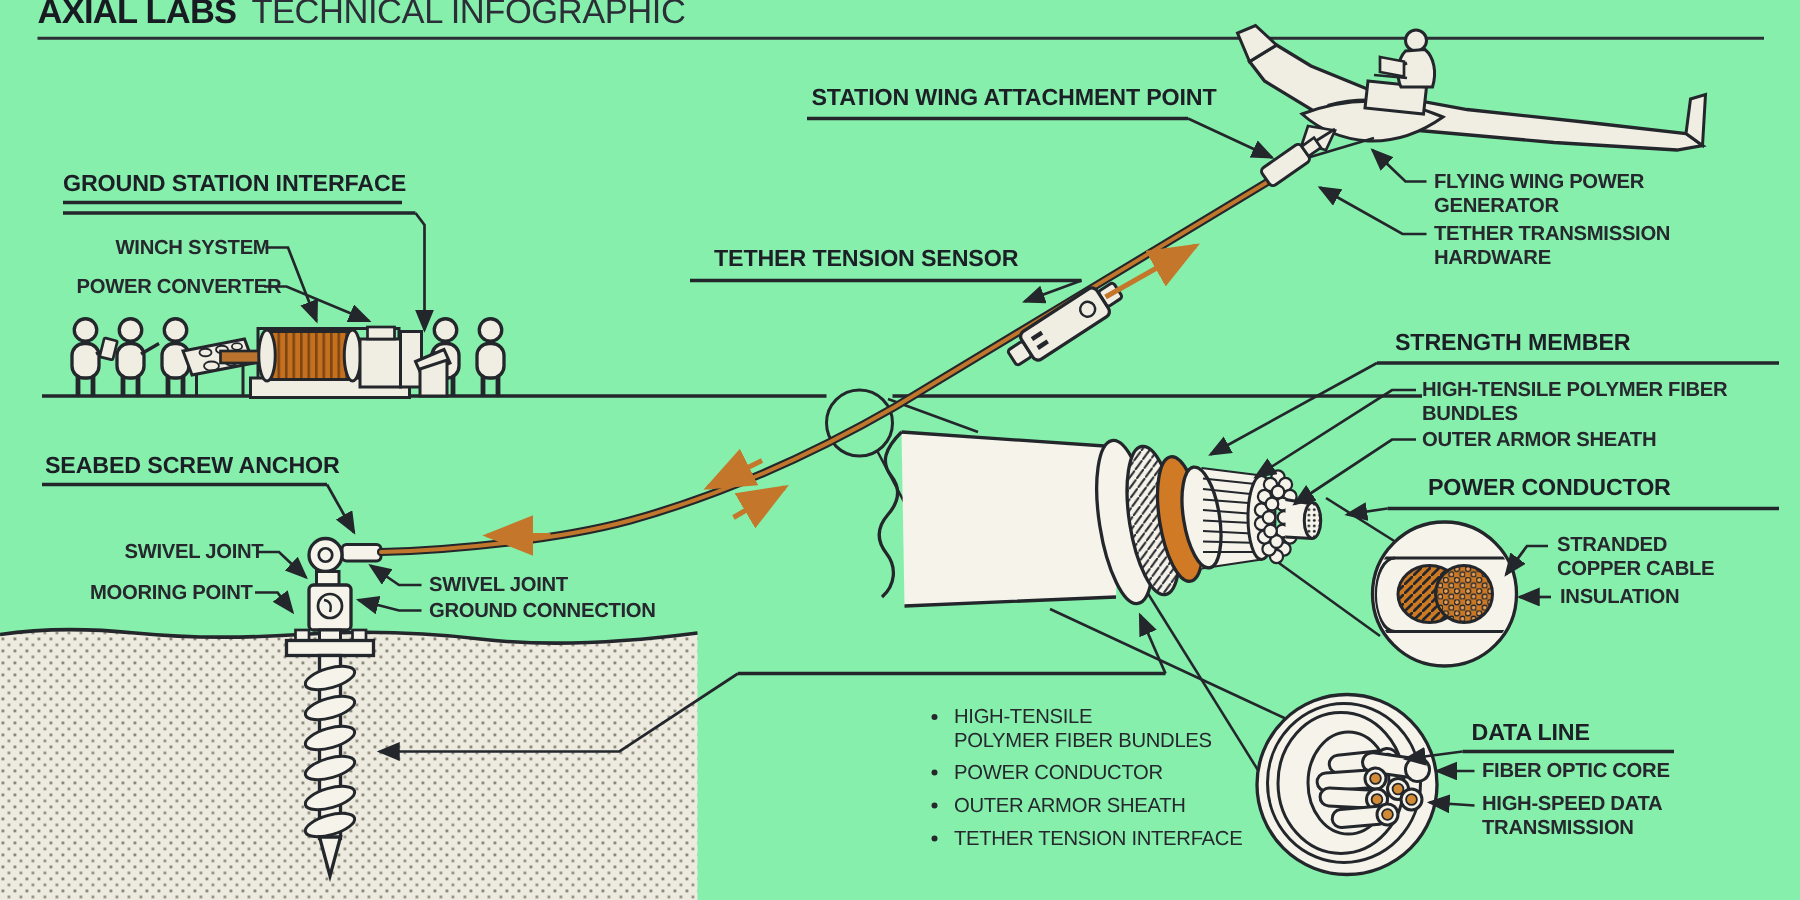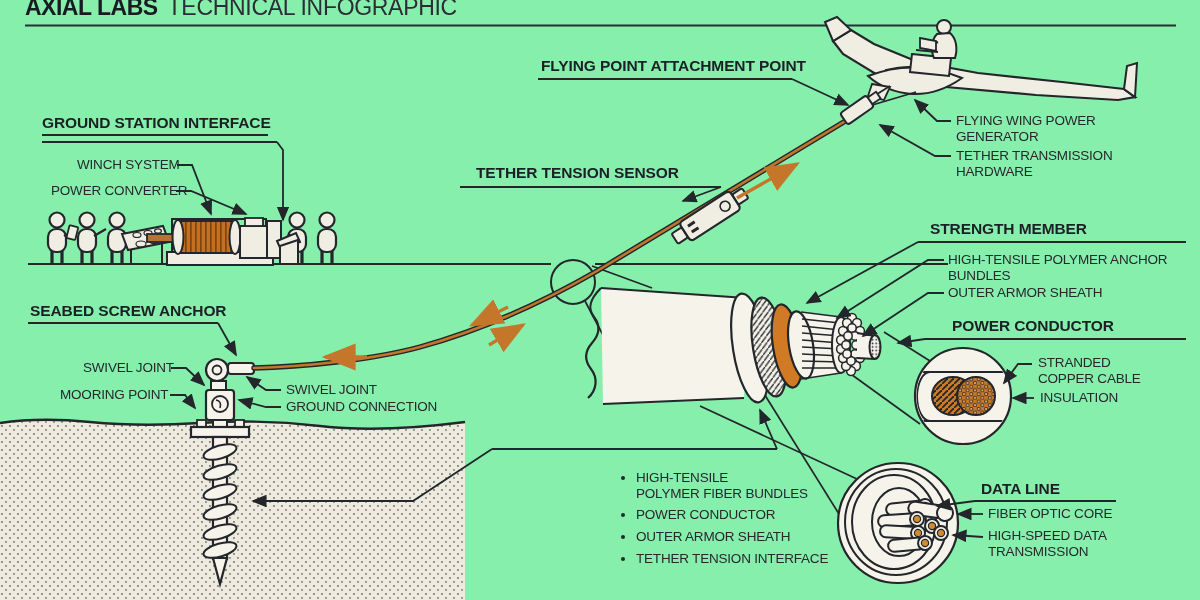--- a/index.html
+++ b/index.html
@@ -7,21 +7,21 @@
     position:relative;width:1200px;height:600px;overflow:hidden;
     background:#86efac;
     font-family:"Liberation Sans", sans-serif;
     color:#1d2026;
   }
   #stage svg{position:absolute;left:0;top:0;}
   .lbl{position:absolute;white-space:nowrap;}
   .brand{font-size:23px;font-weight:700;letter-spacing:-0.5px;color:#181b22;}
   .brand-sub{font-size:23px;font-weight:400;letter-spacing:-0.3px;color:#2b2e36;margin-left:10px;}
   .hd{font-size:15.5px;font-weight:700;letter-spacing:-0.1px;color:#1c1f25;}
-  .sub{font-size:13.5px;font-weight:400;letter-spacing:-0.2px;color:#26282e;white-space:pre-line;line-height:1.16;}
+  .sub{font-size:13.5px;font-weight:700;letter-spacing:-0.2px;color:#26282e;white-space:pre-line;line-height:1.16;}
   .titlebar{position:absolute;left:25px;top:-6px;display:flex;align-items:baseline;}
   ul.bullets{position:absolute;left:620px;top:470px;margin:0;padding:0 16px 0 16px;width:210px;}
   ul.bullets li{font-size:13.5px;font-weight:400;letter-spacing:-0.2px;color:#26282e;
     margin-bottom:6px;white-space:pre-line;line-height:1.16;}
 </style>
 </head>
 <body>
 
 <div id="stage">
 
@@ -344,36 +344,36 @@
 
   <div class="titlebar">
     <span class="brand">AXIAL LABS</span>
     <span class="brand-sub">TECHNICAL INFOGRAPHIC</span>
   </div>
 
   <div class="lbl hd" style="left:42px;top:114px">GROUND STATION INTERFACE</div>
   <div class="lbl sub" style="left:77px;top:157px">WINCH SYSTEM</div>
   <div class="lbl sub" style="left:51px;top:183px">POWER CONVERTER</div>
 
-  <div class="lbl hd" style="left:541px;top:57px">FLYING POINT ATTACHMENT POINT</div>
+  <div class="lbl hd" style="left:541px;top:57px">STATION WING ATTACHMENT POINT</div>
   <div class="lbl sub" style="left:956px;top:113px">FLYING WING POWER
 GENERATOR</div>
   <div class="lbl sub" style="left:956px;top:148px">TETHER TRANSMISSION
 HARDWARE</div>
 
   <div class="lbl hd" style="left:476px;top:164px">TETHER TENSION SENSOR</div>
 
   <div class="lbl hd" style="left:30px;top:302px">SEABED SCREW ANCHOR</div>
   <div class="lbl sub" style="left:83px;top:360px">SWIVEL JOINT</div>
   <div class="lbl sub" style="left:60px;top:387px">MOORING POINT</div>
   <div class="lbl sub" style="left:286px;top:382px">SWIVEL JOINT</div>
   <div class="lbl sub" style="left:286px;top:399px">GROUND CONNECTION</div>
 
   <div class="lbl hd" style="left:930px;top:220px">STRENGTH MEMBER</div>
-  <div class="lbl sub" style="left:948px;top:252px">HIGH-TENSILE POLYMER ANCHOR
+  <div class="lbl sub" style="left:948px;top:252px">HIGH-TENSILE POLYMER FIBER
 BUNDLES</div>
   <div class="lbl sub" style="left:948px;top:285px">OUTER ARMOR SHEATH</div>
 
   <div class="lbl hd" style="left:952px;top:317px">POWER CONDUCTOR</div>
   <div class="lbl sub" style="left:1038px;top:355px">STRANDED
 COPPER CABLE</div>
   <div class="lbl sub" style="left:1040px;top:390px">INSULATION</div>
 
   <ul class="bullets">
     <li>HIGH-TENSILE

